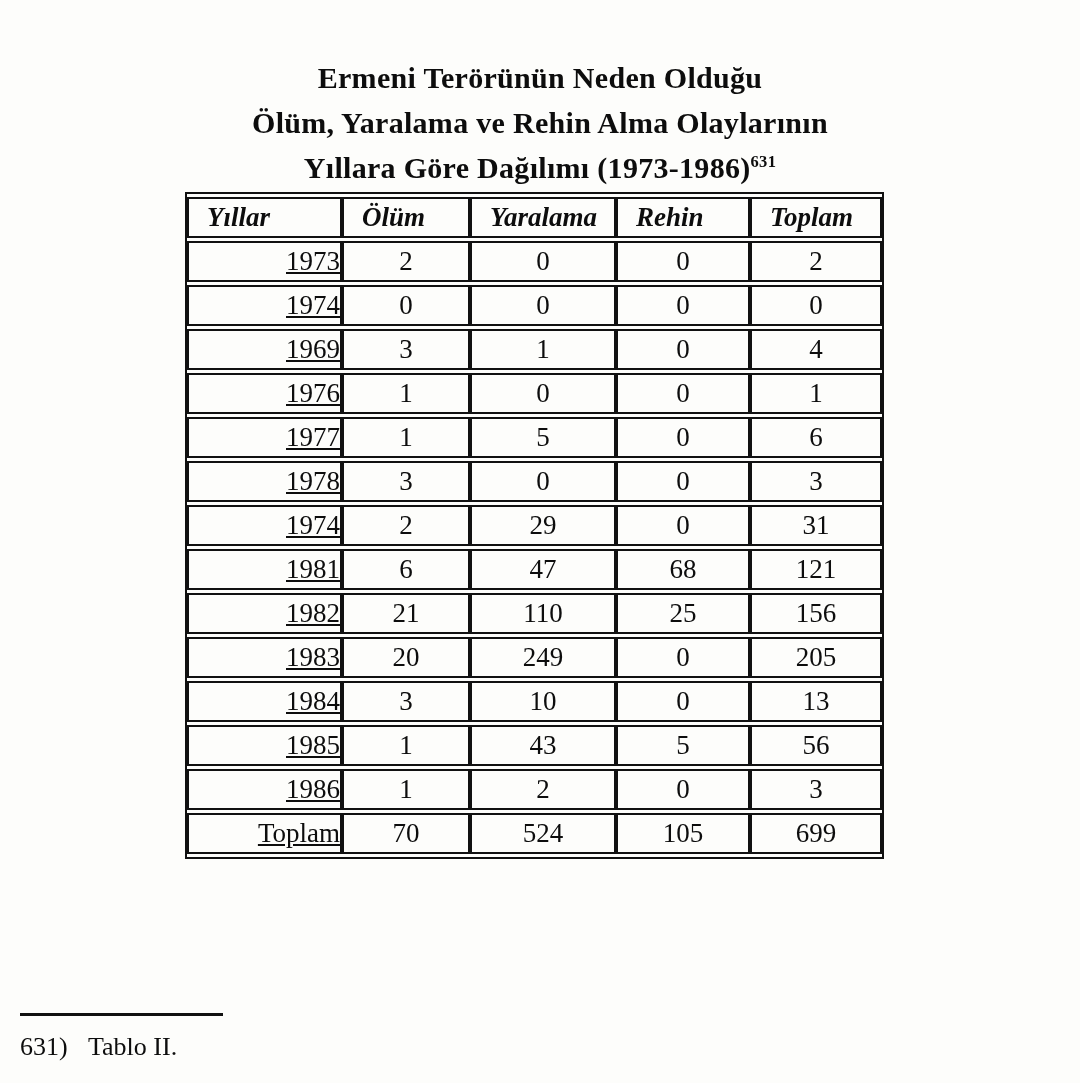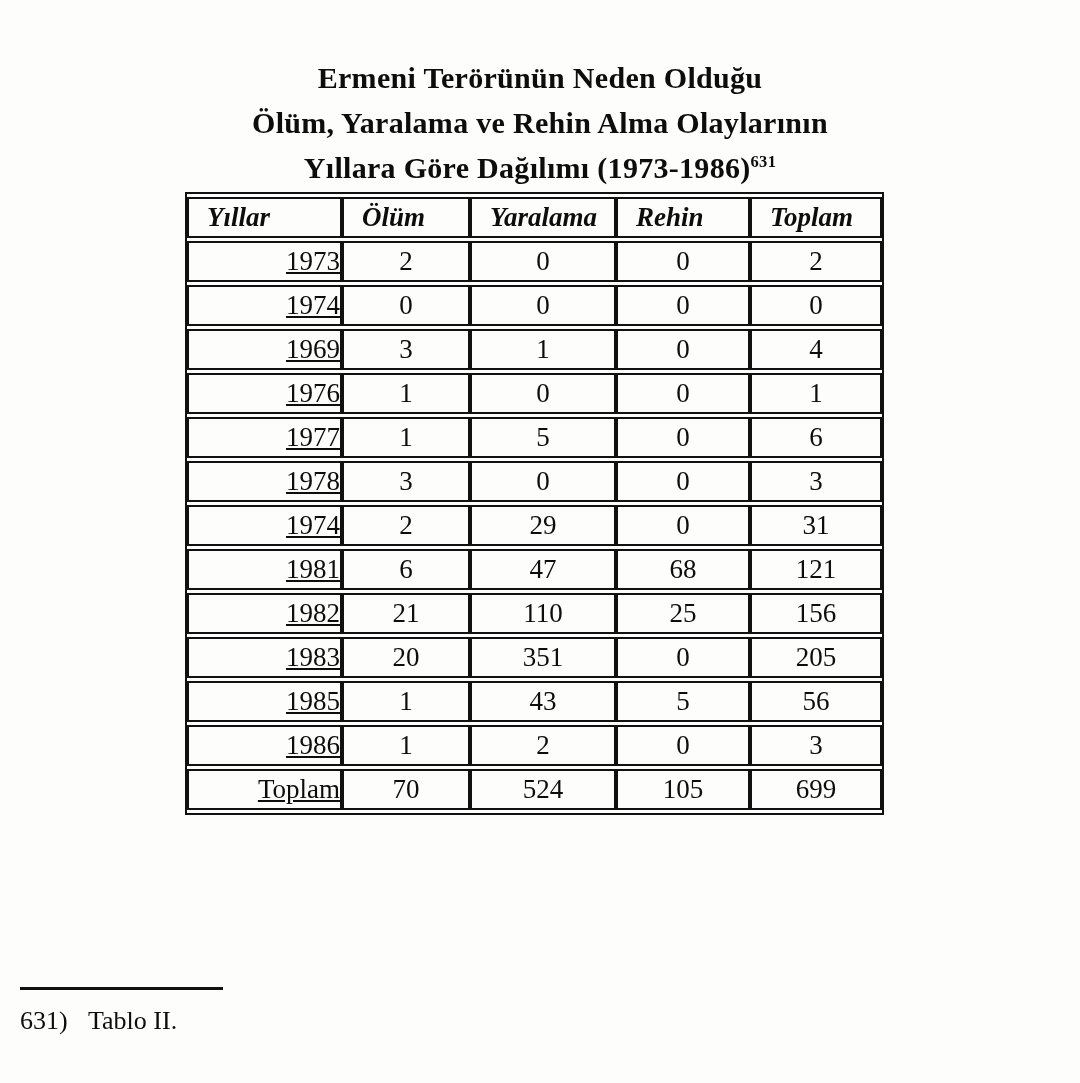--- a/index.html
+++ b/index.html
@@ -63,21 +63,21 @@
     padding-left: 18px;
     text-decoration: underline;
   }
   .data-table td.value-cell {
     text-align: center;
   }
 
   
   .footnote {
     position: absolute;
-    top: 952px;
+    top: 978px;
     left: 20px;
     width: 1030px;
     font-size: 26px;
     line-height: 37px;
   }
   .footnote-rule {
     width: 203px;
     height: 3px;
     background: #111;
     margin-bottom: 12px;
@@ -176,23 +176,30 @@
     <tr>
       <td class="year-cell">1982</td>
       <td class="value-cell">21</td>
       <td class="value-cell">110</td>
       <td class="value-cell">25</td>
       <td class="value-cell">156</td>
     </tr>
     <tr>
       <td class="year-cell">1983</td>
       <td class="value-cell">20</td>
-      <td class="value-cell">351</td>
+      <td class="value-cell">249</td>
       <td class="value-cell">0</td>
       <td class="value-cell">205</td>
+    </tr>
+    <tr>
+      <td class="year-cell">1984</td>
+      <td class="value-cell">3</td>
+      <td class="value-cell">10</td>
+      <td class="value-cell">0</td>
+      <td class="value-cell">13</td>
     </tr>
     <tr>
       <td class="year-cell">1985</td>
       <td class="value-cell">1</td>
       <td class="value-cell">43</td>
       <td class="value-cell">5</td>
       <td class="value-cell">56</td>
     </tr>
     <tr>
       <td class="year-cell">1986</td>

